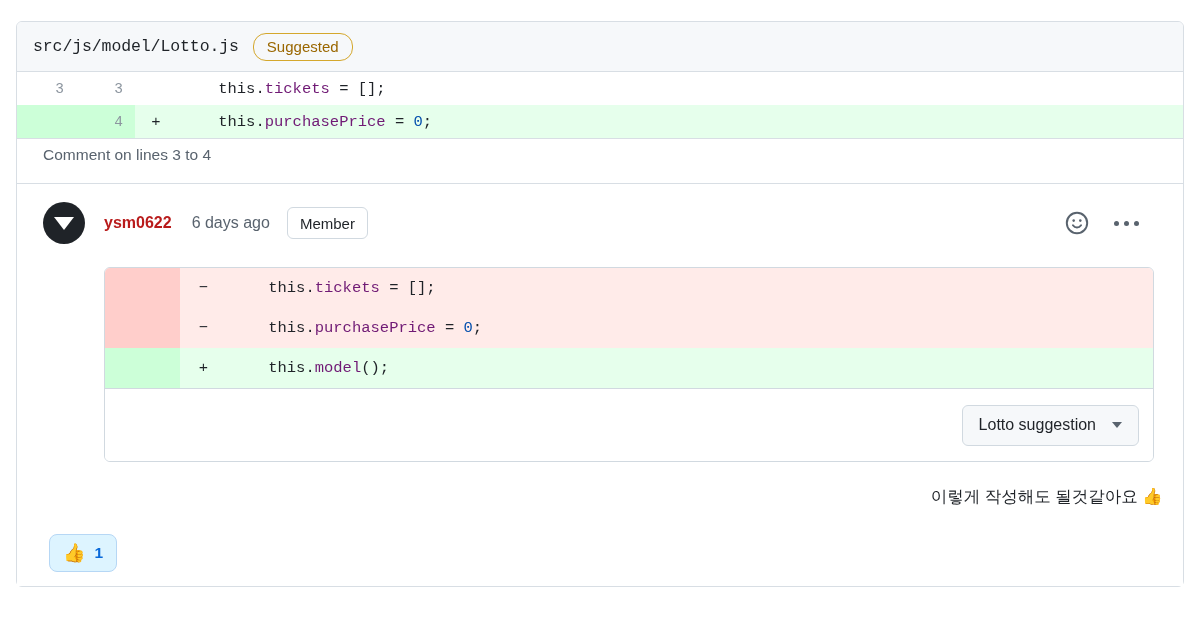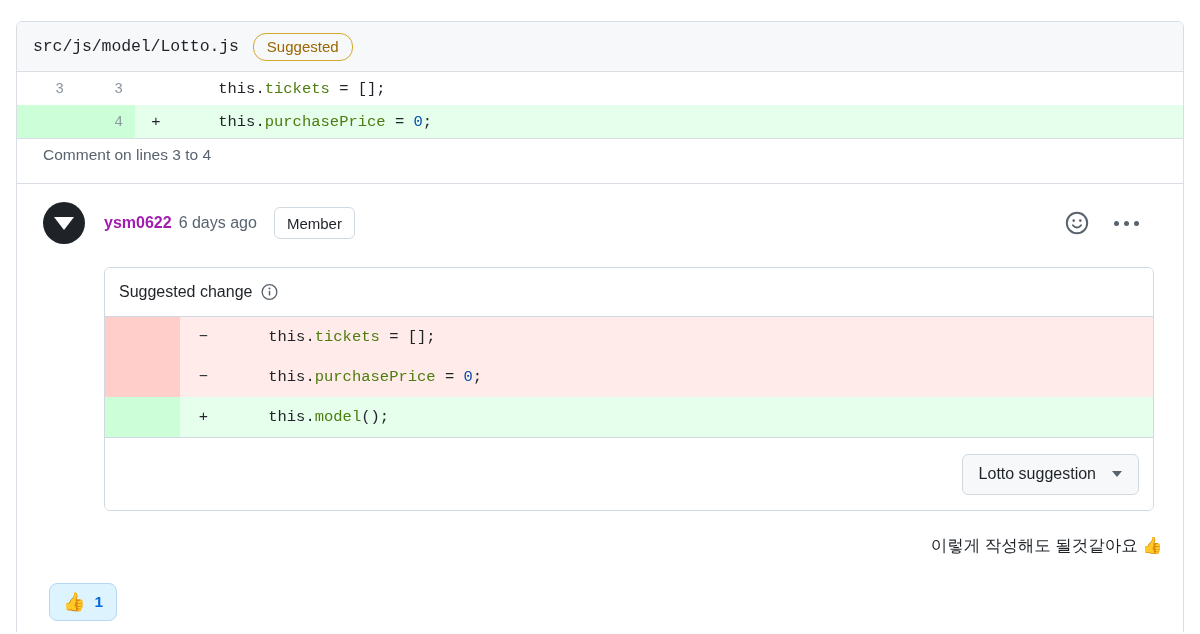--- a/index.html
+++ b/index.html
@@ -97,21 +97,21 @@
     white-space: pre;
     color: #1f2328;
   }
 
   .row-ctx .ln { background: #ffffff; }
   .row-ctx .marker, .row-ctx .code { background: #ffffff; }
 
   .row-add .ln { background: #ccffd8; }
   .row-add .marker, .row-add .code { background: #e6ffec; }
 
-  .tok-prop { color: #4d7c0f; }
+  .tok-prop { color: #701a75; }
   .tok-num { color: #0550ae; }
 
   
   .comment-on-lines {
     height: 46px;
     display: flex;
     align-items: center;
     padding: 0 16px 12px 26px;
     font-size: 15.5px;
     color: #59636e;
@@ -148,24 +148,24 @@
   .avatar .tri {
     width: 0; height: 0;
     border-left: 10px solid transparent;
     border-right: 10px solid transparent;
     border-top: 13px solid #ffffff;
   }
   .author {
     margin-left: 19px;
     font-size: 16px;
     font-weight: bold;
-    color: #a21caf;
+    color: #b91c1c;
   }
   .timestamp {
-    margin-left: 7px;
+    margin-left: 20px;
     font-size: 16px;
     color: #59636e;
   }
   .member-badge {
     margin-left: 17px;
     display: inline-flex;
     align-items: center;
     justify-content: center;
     height: 30px;
     padding: 0 12px;
@@ -371,30 +371,20 @@
           </span>
           <span class="kebab">
             <i></i>
             <i></i>
             <i></i>
           </span>
         </div>
       </div>
 
       <div class="suggestion">
-        <div class="suggestion-head">
-          <span>Suggested change</span>
-          <span class="info-icon">
-            <svg width="18" height="18" viewBox="0 0 16 16" fill="none" aria-hidden="true">
-              <circle cx="8" cy="8" r="6.9" stroke="#59636e" stroke-width="1.25"></circle>
-              <rect x="7.3" y="6.9" width="1.4" height="4.5" rx="0.6" fill="#59636e"></rect>
-              <circle cx="8" cy="4.8" r="0.95" fill="#59636e"></circle>
-            </svg>
-          </span>
-        </div>
 
         <table class="sug-table">
           <tbody>
             <tr class="srow-del">
               <td class="sug-gutter"></td>
               <td class="sug-marker">−</td>
               <td class="sug-code"><span>    this.</span><span class="tok-prop">tickets</span><span> = [];</span></td>
             </tr>
             <tr class="srow-del">
               <td class="sug-gutter"></td>

